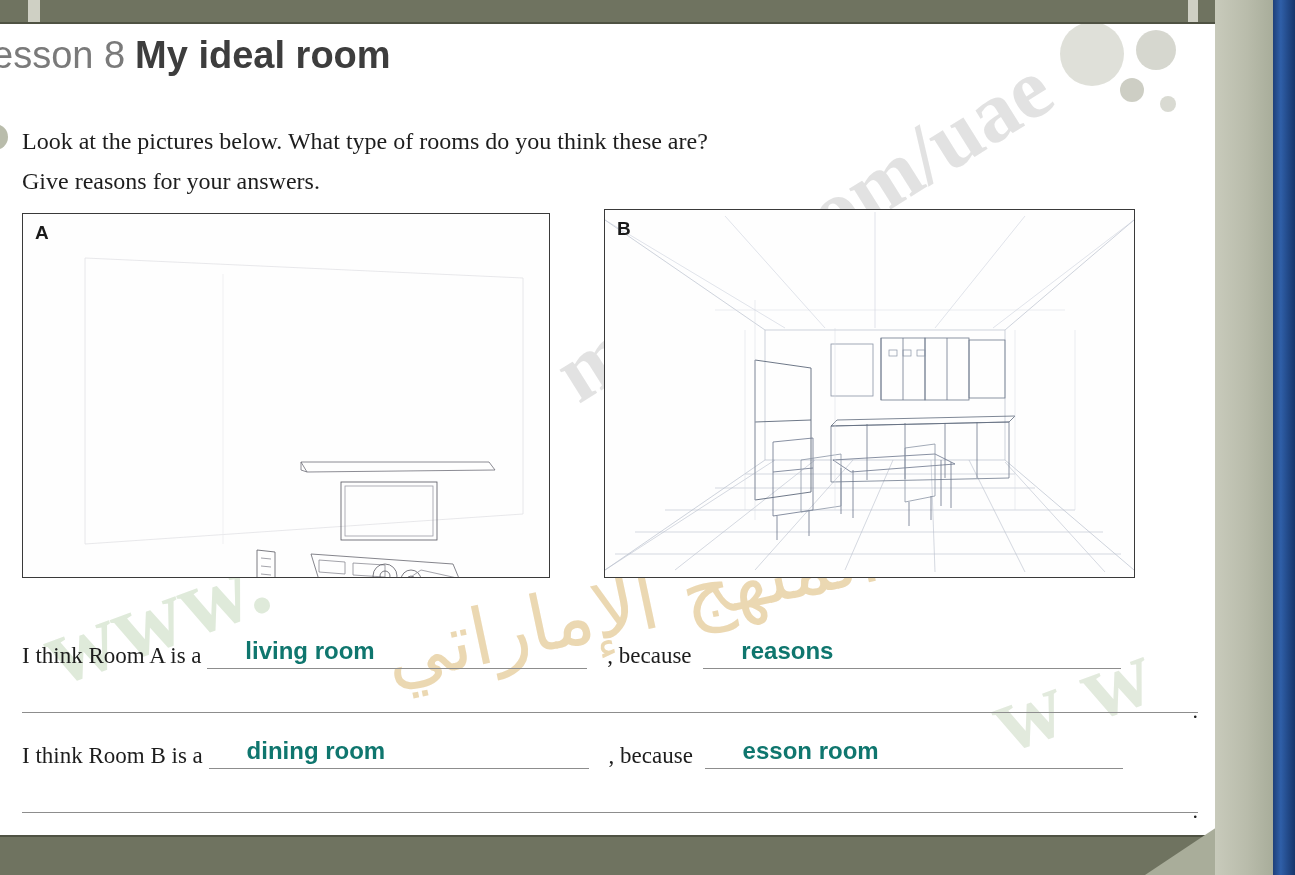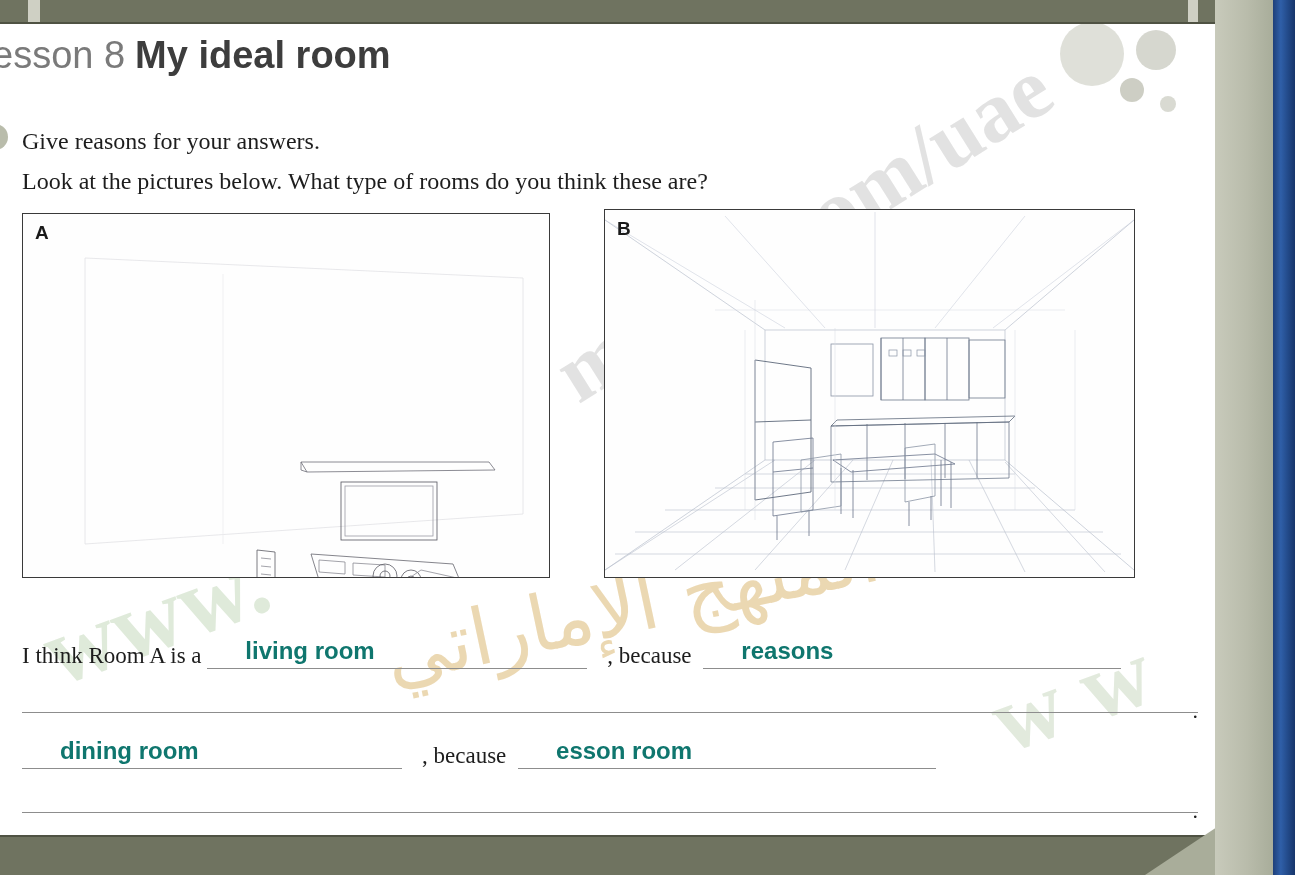--- a/index.html
+++ b/index.html
@@ -246,22 +246,22 @@
   <div class="wm wm-2">mnahj.com/uae</div>
   <div class="wm wm-3">w w</div>
   <div class="wm-ar">المنهج الإماراتي</div>
 
   <div class="lesson-head">
     <span class="lesson-word">esson 8</span><span class="lesson-title">My ideal room</span>
   </div>
 
   <div class="q-bullet"></div>
   <div class="prompt">
+    <div>Look at the pictures below. What type of rooms do you think these are?</div>
     <div>Give reasons for your answers.</div>
-    <div>Look at the pictures below. What type of rooms do you think these are?</div>
   </div>
 
   <div class="pic-box pic-a">
     <div class="pic-label">A</div>
     <svg class="sketch" viewBox="0 0 526 363" preserveAspectRatio="none">
       <g fill="none" stroke="#8e8e96" stroke-width="0.8">
 
         <path d="M62 44 L500 64 L500 300 L62 330 Z" stroke="#e2e2e6"></path>
         <path d="M200 60 L200 330" stroke="#ededf0"></path>
 
@@ -389,20 +389,21 @@
     </span><span class="because">, because</span>
     <span class="blank w2">
       <span class="hand">reasons</span>
     </span>
   </div>
   <div class="tail-line tail-a">
     <span class="tail-dot">.</span>
   </div>
 
   <div class="ans-row row-b">
+    <span class="lbl">I think Room B is a</span>
     <span class="blank w1">
       <span class="hand">dining room</span>
     </span><span class="because">, because</span>
     <span class="blank w2">
       <span class="hand">esson room</span>
     </span>
   </div>
   <div class="tail-line tail-b">
     <span class="tail-dot">.</span>
   </div>

